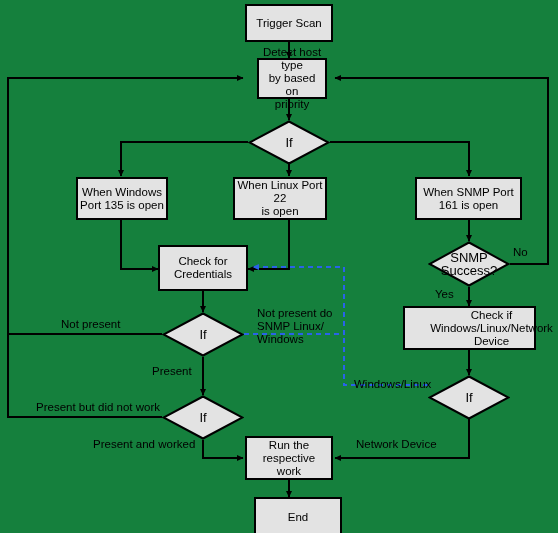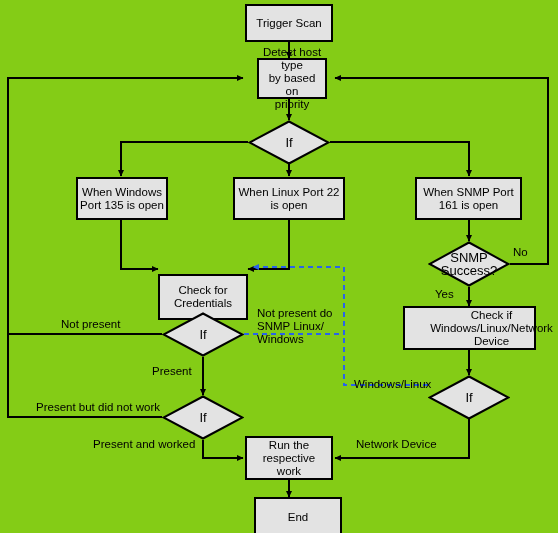--- a/index.html
+++ b/index.html
@@ -7,21 +7,21 @@
     padding: 0;
     background: #ffffff;
   }
   body {
     font-family: "Liberation Sans", sans-serif;
   }
   #canvas {
     position: relative;
     width: 558px;
     height: 533px;
-    background: #84cc16;
+    background: #15803d;
     overflow: hidden;
   }
   svg#wires {
     position: absolute;
     left: 0;
     top: 0;
     width: 558px;
     height: 533px;
     pointer-events: none;
   }
@@ -144,27 +144,27 @@
   <div class="diamond-wrap" style="left:248px; top:120px; width:82px; height:45px;">
     <svg width="82" height="45" viewBox="0 0 82 45" xmlns="http://www.w3.org/2000/svg">
       <polygon points="41,1.5 80.5,22.5 41,43.5 1.5,22.5" fill="#e3e3e3" stroke="#000000" stroke-width="2"></polygon>
     </svg>
     <div class="diamond-label">If</div>
   </div>
 
   <div class="node" style="left:76px; top:177px; width:92px; height:43px;">When Windows
 Port 135 is open</div>
 
-  <div class="node" style="left:233px; top:177px; width:112px; height:43px;">When Linux Port 22
+  <div class="node" style="left:233px; top:177px; width:94px; height:43px;">When Linux Port 22
 is open</div>
 
   <div class="node" style="left:415px; top:177px; width:107px; height:43px;">When SNMP Port
 161 is open</div>
 
-  <div class="node" style="left:158px; top:245px; width:90px; height:46px;margin-top:29px;">Check for
+  <div class="node" style="left:158px; top:245px; width:90px; height:46px;">Check for
 Credentials</div>
 
   <div class="diamond-wrap" style="left:428px; top:241px; width:82px; height:46px;">
     <svg width="82" height="46" viewBox="0 0 82 46" xmlns="http://www.w3.org/2000/svg">
       <polygon points="41,1.5 80.5,23 41,44.5 1.5,23" fill="#e3e3e3" stroke="#000000" stroke-width="2"></polygon>
     </svg>
     <div class="diamond-label">SNMP
 Success?</div>
   </div>
 

